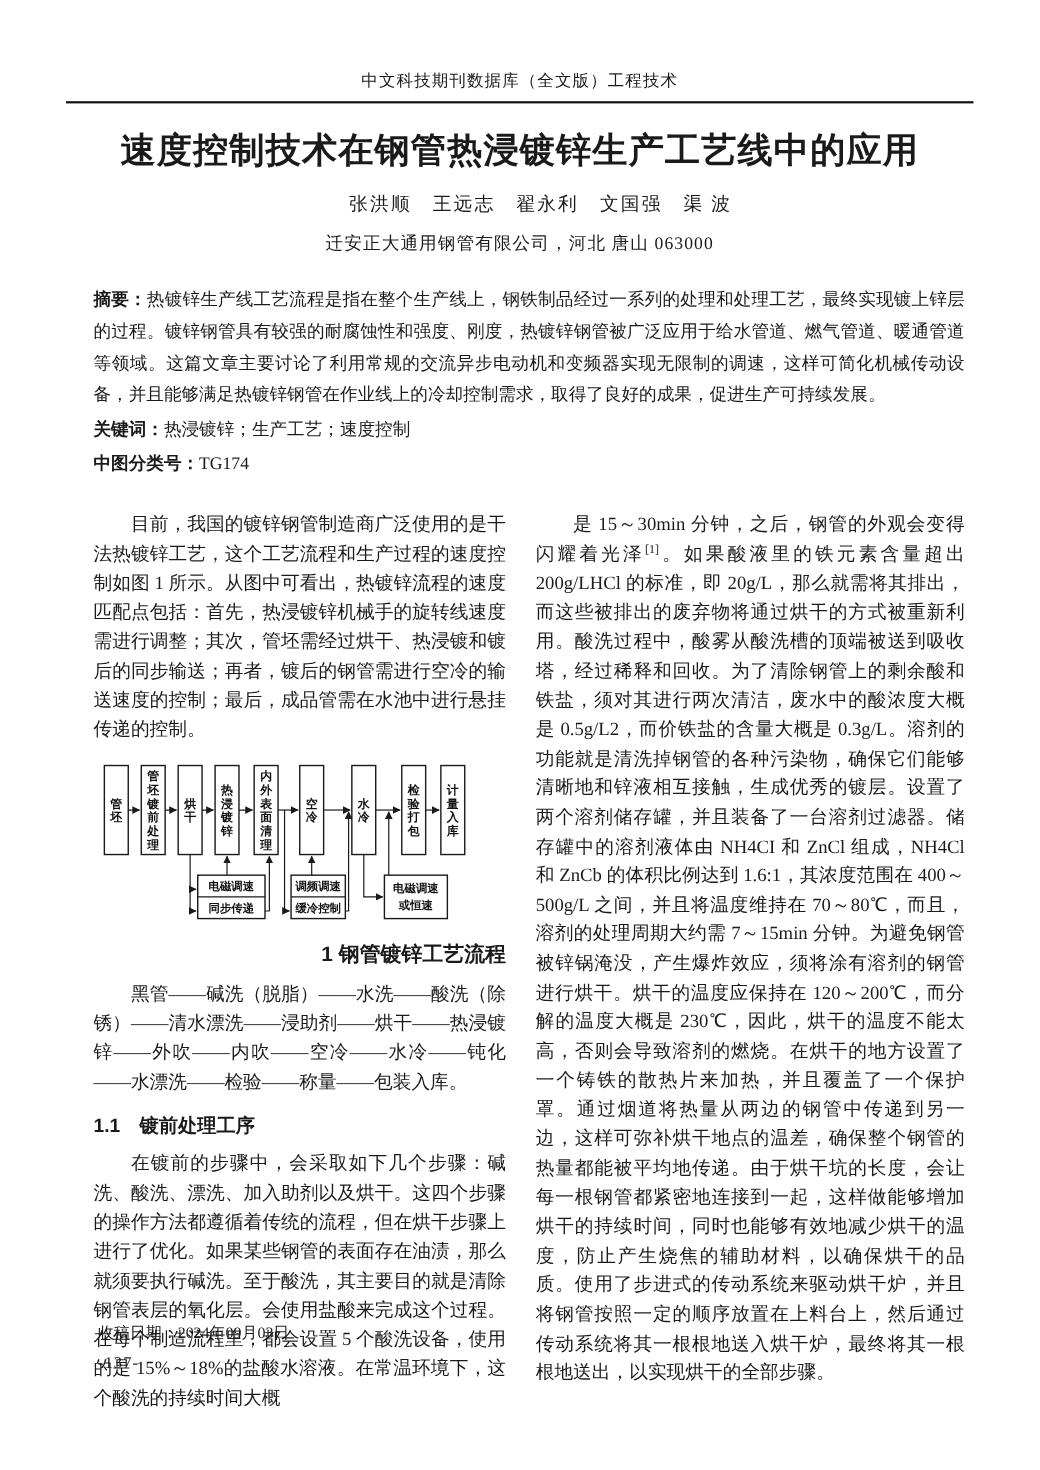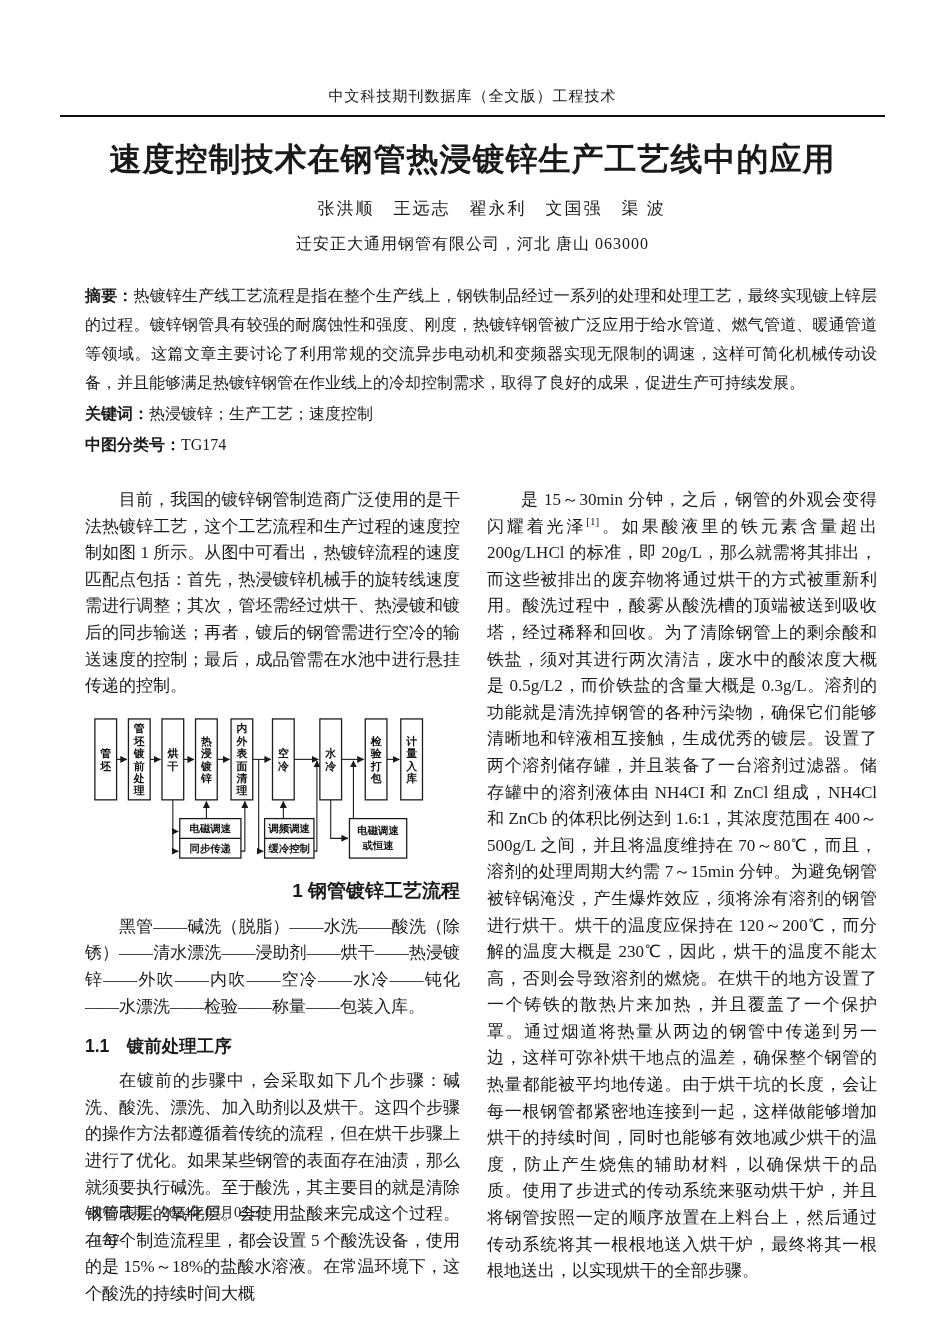--- a/index.html
+++ b/index.html
@@ -7,21 +7,21 @@
     position:relative;
     width:945px;height:1336px;
     background:#ffffff;
     color:#1a1a1a;
     font-family:"Liberation Serif", serif;
     overflow:hidden;
   }
   
   .journal-header{
     margin:0 60px;
-    padding-top:87px;
+    padding-top:64px;
     text-align:center;
     font-size:15px;
     letter-spacing:1px;
     border-bottom:2px solid #111;
     padding-bottom:9px;
   }
   
   .paper-title{
     margin:20px 70px 0 70px;
     text-align:center;

